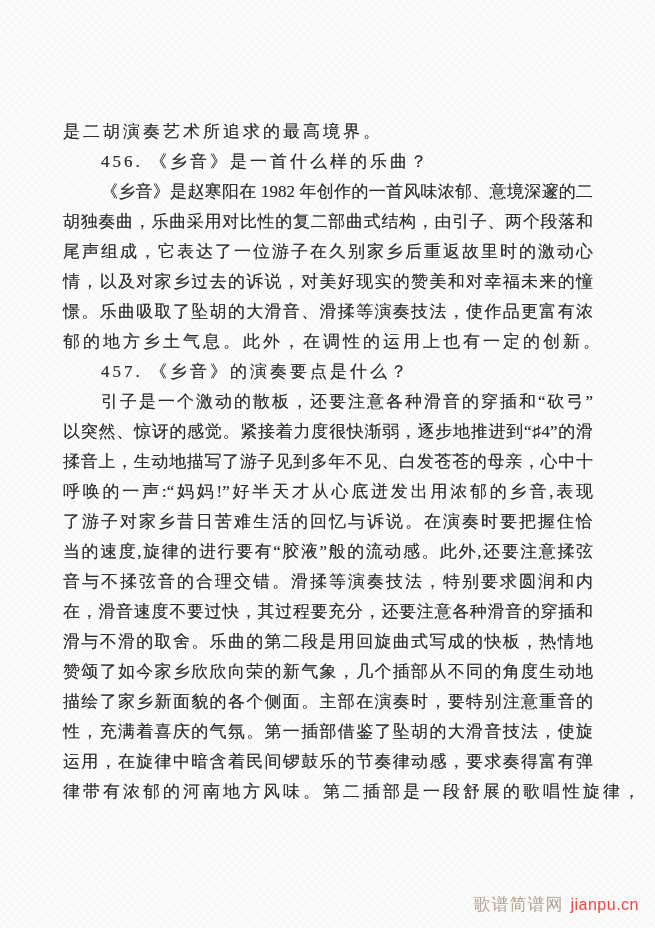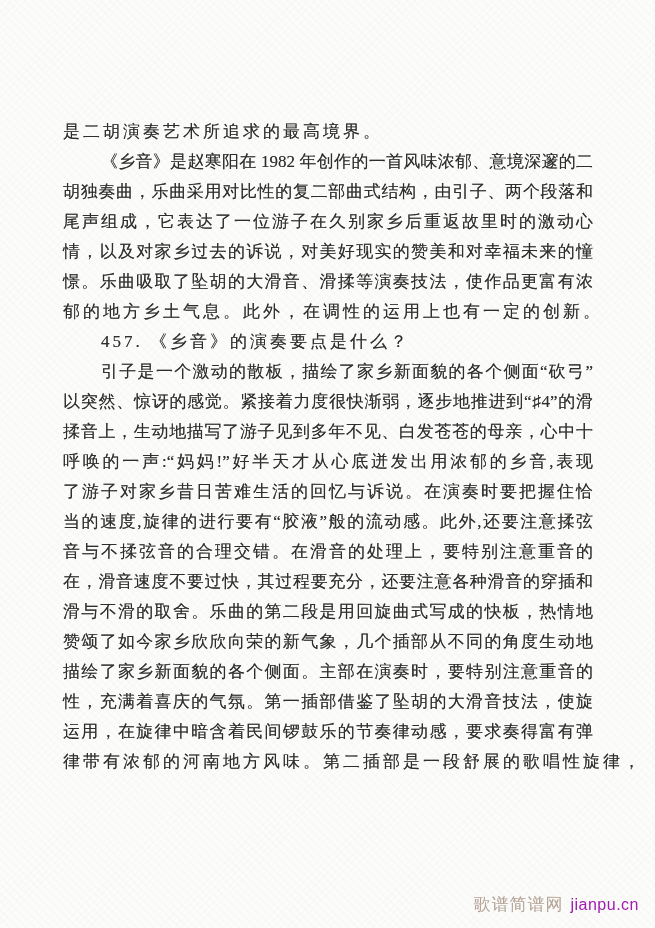--- a/index.html
+++ b/index.html
@@ -54,48 +54,49 @@
     right: 16px;
     font-size: 17px;
     letter-spacing: 1px;
     white-space: nowrap;
   }
   .wm-name {
     color: #b3a294;
     text-align: center;
   }
   .wm-url {
-    color: #a21caf;
+    color: #ef4444;
     margin-left: 7px;
     font-family: "Liberation Sans", "DejaVu Sans", sans-serif;
     font-size: 16px;
     letter-spacing: 0.5px;
   }
 </style>
 </head>
 <body>
 
 <div class="scan-noise"></div>
 
 <div class="page-text">
     <div class="line last">是二胡演奏艺术所追求的最高境界。</div>
+    <div class="line indent last">456. 《乡音》是一首什么样的乐曲？</div>
     <div class="line indent">《乡音》是赵寒阳在 1982 年创作的一首风味浓郁、意境深邃的二</div>
     <div class="line">胡独奏曲，乐曲采用对比性的复二部曲式结构，由引子、两个段落和</div>
     <div class="line">尾声组成，它表达了一位游子在久别家乡后重返故里时的激动心</div>
     <div class="line">情，以及对家乡过去的诉说，对美好现实的赞美和对幸福未来的憧</div>
     <div class="line">憬。乐曲吸取了坠胡的大滑音、滑揉等演奏技法，使作品更富有浓</div>
     <div class="line last">郁的地方乡土气息。此外，在调性的运用上也有一定的创新。</div>
     <div class="line indent last">457. 《乡音》的演奏要点是什么？</div>
-    <div class="line indent">引子是一个激动的散板，描绘了家乡新面貌的各个侧面“砍弓”</div>
+    <div class="line indent">引子是一个激动的散板，还要注意各种滑音的穿插和“砍弓”</div>
     <div class="line">以突然、惊讶的感觉。紧接着力度很快渐弱，逐步地推进到“♯4”的滑</div>
     <div class="line">揉音上，生动地描写了游子见到多年不见、白发苍苍的母亲，心中十</div>
     <div class="line">呼唤的一声:“妈妈!”好半天才从心底迸发出用浓郁的乡音,表现</div>
     <div class="line">了游子对家乡昔日苦难生活的回忆与诉说。在演奏时要把握住恰</div>
     <div class="line">当的速度,旋律的进行要有“胶液”般的流动感。此外,还要注意揉弦</div>
-    <div class="line">音与不揉弦音的合理交错。在滑音的处理上，要特别注意重音的</div>
+    <div class="line">音与不揉弦音的合理交错。滑揉等演奏技法，特别要求圆润和内</div>
     <div class="line">在，滑音速度不要过快，其过程要充分，还要注意各种滑音的穿插和</div>
     <div class="line">滑与不滑的取舍。乐曲的第二段是用回旋曲式写成的快板，热情地</div>
     <div class="line">赞颂了如今家乡欣欣向荣的新气象，几个插部从不同的角度生动地</div>
     <div class="line">描绘了家乡新面貌的各个侧面。主部在演奏时，要特别注意重音的</div>
     <div class="line">性，充满着喜庆的气氛。第一插部借鉴了坠胡的大滑音技法，使旋</div>
     <div class="line">运用，在旋律中暗含着民间锣鼓乐的节奏律动感，要求奏得富有弹</div>
     <div class="line last">律带有浓郁的河南地方风味。第二插部是一段舒展的歌唱性旋律，</div>
   </div>
 
 <div class="watermark">

